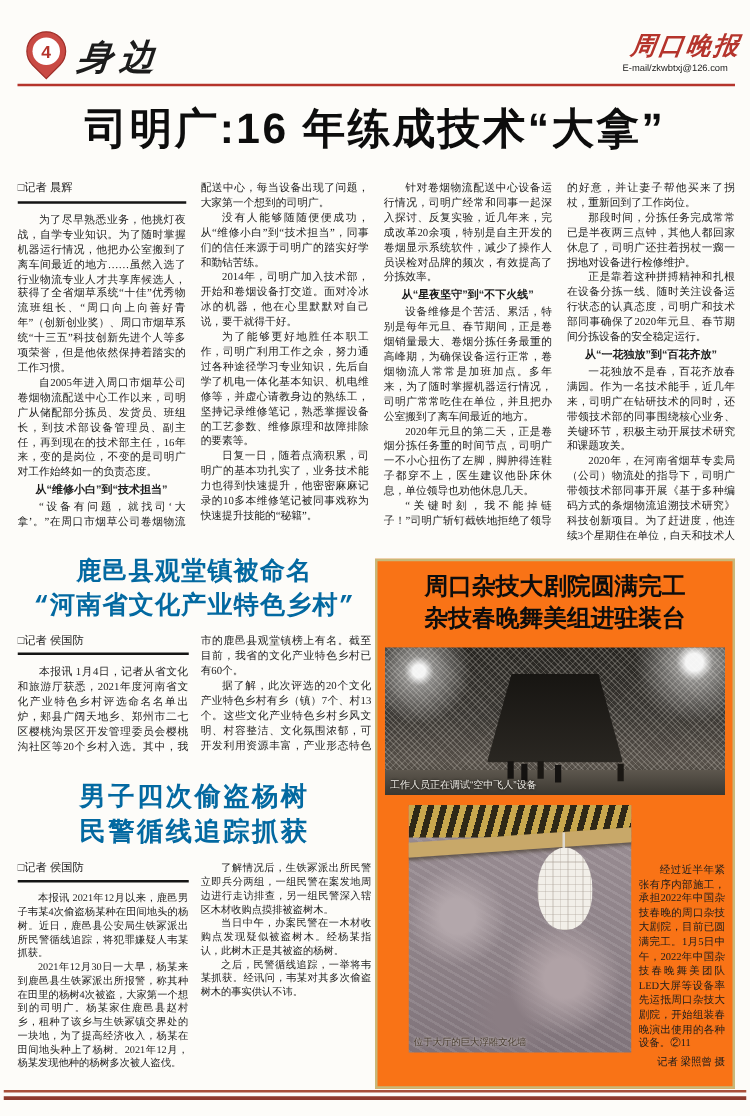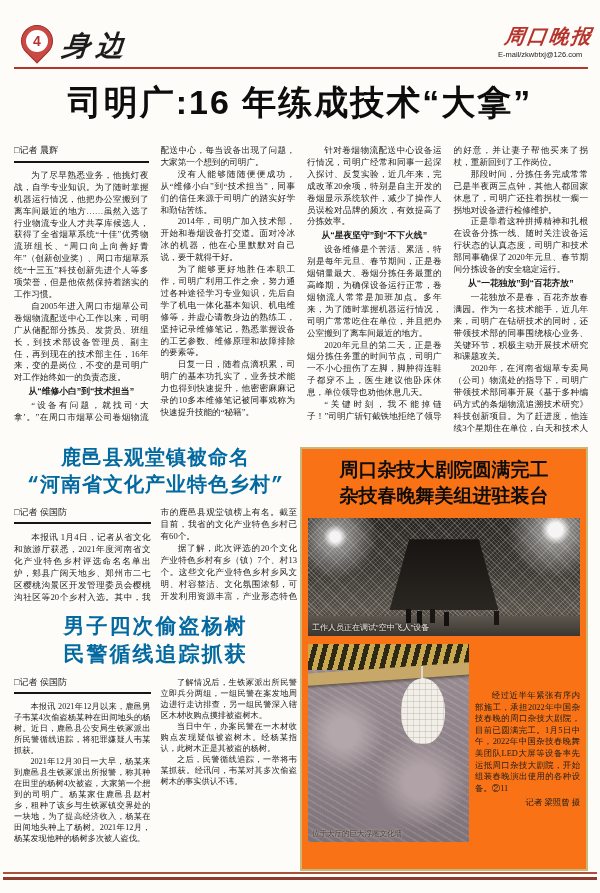--- a/index.html
+++ b/index.html
@@ -31,21 +31,21 @@
   .byline{font-family:"Liberation Sans",sans-serif;font-size:9px;border-bottom:2px solid #151515;
        padding-bottom:4px;margin-bottom:7px;break-inside:avoid;}
   .para{margin:0;text-indent:2em;text-align:justify;}
   .subhead{margin:2px 0;text-align:center;font-weight:bold;text-indent:0;
        font-family:"Liberation Sans",sans-serif;font-size:8.8px;}
 
   
   .bl{position:absolute;left:14px;top:445px;width:283px;}
   .art-h{text-align:center;font-family:Liberation Mono, monospace;font-weight:800;color:#0369a1;}
   .art2-h{font-size:20px;line-height:27px;letter-spacing:1px;}
-  .art3-h{font-size:21px;line-height:28px;letter-spacing:2px;margin-top:0;}
+  .art3-h{font-size:21px;line-height:28px;letter-spacing:2px;margin-top:12px;}
   .art2-body{margin-top:7px;height:108px;overflow:hidden;column-count:2;column-gap:10px;column-fill:auto;
        font-size:8.6px;line-height:12px;}
   .art3-body{margin-top:7px;height:172px;overflow:hidden;column-count:2;column-gap:10px;column-fill:auto;
        font-size:8.2px;line-height:11px;}
 
   
   .box{position:absolute;left:300px;top:447px;width:288px;height:424px;box-sizing:border-box;
        border:2px solid #c9b878;background:#f97316;padding:4px 6px;}
   .box-h{text-align:center;font-family:"Liberation Sans",sans-serif;font-weight:800;
        font-size:19px;line-height:26px;margin-top:4px;color:#0d0d0d;}
@@ -58,27 +58,27 @@
         linear-gradient(180deg,#262420 0%,#3a3733 45%,#565049 78%,#38342e 100%);}
   .photo1 .stage{position:absolute;left:30%;top:18%;width:40%;height:60%;
        background:linear-gradient(180deg,#171512,#2a2722);clip-path:polygon(18% 0,82% 0,100% 100%,0 100%);}
   .photo1 .floor{position:absolute;left:0;right:0;bottom:0;height:20px;
        background:linear-gradient(180deg,#5d574e,#3b3730);}
   .photo1 .people{position:absolute;bottom:13px;left:36%;width:5px;height:14px;background:#141210;
        box-shadow:11px 2px 0 0 #141210, 24px 0 0 0 #1a1713, 38px 3px 0 0 #141210, 88px 2px 0 0 #1a1713;}
   .photo-cap1{position:absolute;left:4px;bottom:3px;color:#f2efe8;font-size:8px;
        font-family:"Liberation Sans",sans-serif;text-shadow:0 0 2px #000;}
   .photo-row{display:flex;margin-top:8px;gap:6px;}
-  .photo2{position:relative;width:161px;height:198px;overflow:hidden;
+  .photo2{position:relative;width:178px;height:198px;overflow:hidden;
        background:
         radial-gradient(circle at 22% 45%, #b3a7ab 0 14px, rgba(179,167,171,0) 40px),
         radial-gradient(circle at 70% 70%, #b0a2a6 0 16px, rgba(176,162,166,0) 46px),
         radial-gradient(circle at 45% 85%, #8a7d83 0 12px, rgba(138,125,131,0) 36px),
         repeating-linear-gradient(30deg, rgba(255,255,255,.10) 0 2px, transparent 2px 6px),
-        linear-gradient(180deg,#9a8e94 0%,#8d8187 60%,#7f737a 100%);}
+        linear-gradient(180deg,#9a8e94 0%,#8d8187 60%,#7f737a 100%); margin-left: 19px;}
   .photo2 .slats{position:absolute;left:0;right:0;top:0;height:26px;
        background:repeating-linear-gradient(105deg,#c9a84e 0 5px,#2e2817 5px 10px);}
   .photo2 .beam{position:absolute;left:-8px;right:-8px;top:24px;height:12px;background:#c8a869;
        transform:rotate(-4deg);box-shadow:0 2px 3px rgba(40,30,10,.5);}
   .photo2 .lantern{position:absolute;left:58%;top:34px;width:44px;height:66px;background:#f2efe9;
        border-radius:50% 50% 46% 46%;
        background-image:repeating-linear-gradient(0deg, rgba(170,160,150,.35) 0 1px, transparent 1px 6px),
                         repeating-linear-gradient(90deg, rgba(170,160,150,.3) 0 1px, transparent 1px 6px);}
   .photo2 .cord{position:absolute;left:calc(58% + 20px);top:22px;width:2px;height:14px;background:#ddd8cf;}
   .photo-cap2{position:absolute;left:4px;bottom:3px;color:#463a2e;font-size:7.5px;

